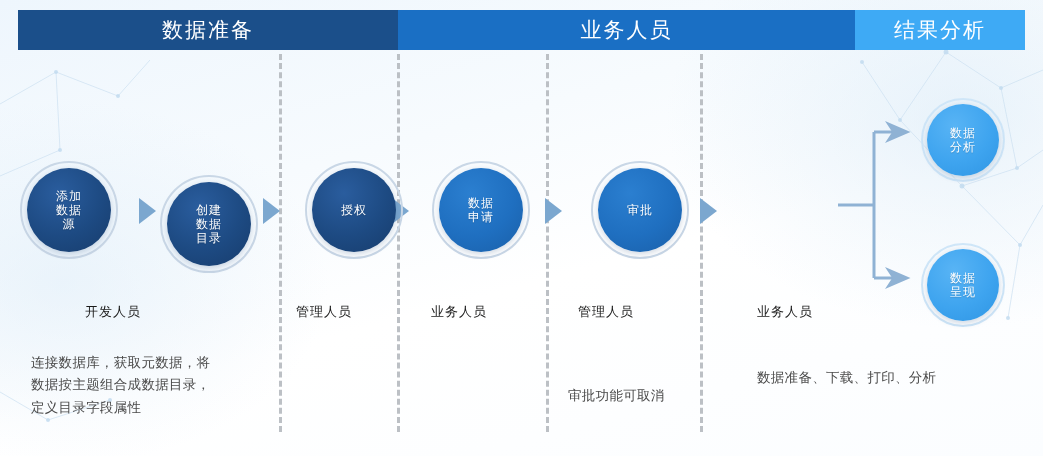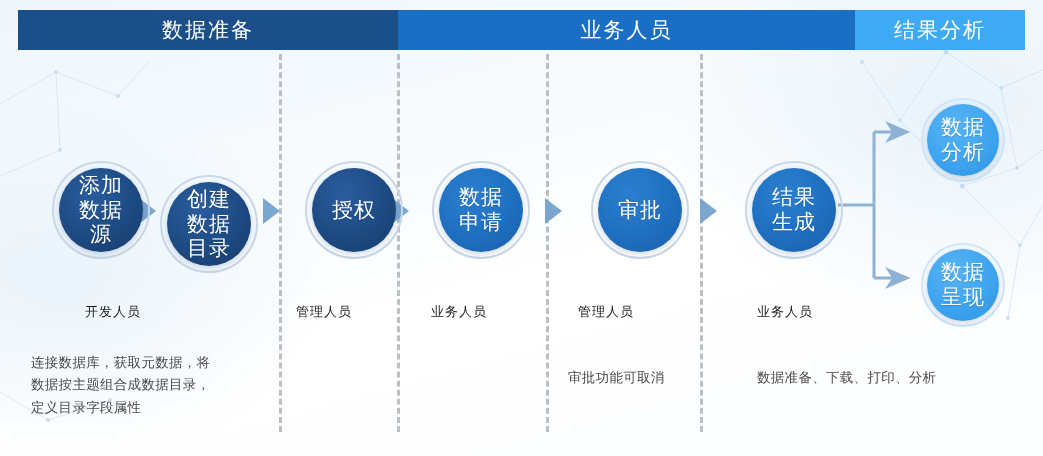--- a/index.html
+++ b/index.html
@@ -81,21 +81,21 @@
     background: transparent;
   }
   .node .disc {
     position: absolute;
     border-radius: 50%;
     box-shadow: 0 2px 6px rgba(30,70,120,0.22);
   }
   .node .lbl {
     position: relative;
     z-index: 3;
-    font-size: 21px;
+    font-size: 12px;
     letter-spacing: 1px;
     text-shadow: 0 1px 1px rgba(0,0,0,0.18);
   }
   .node .lbl span { display: block; }
 
   
   .node.big   { width: 98px;  height: 98px; }
   .node.small { width: 84px;  height: 84px; }
 
   .node.big .disc   { inset: 7px; }
@@ -212,21 +212,21 @@
       </marker>
     </defs>
     <g stroke="#8fb2d4" stroke-width="3" fill="none">
       <path d="M2 85 L38 85"></path>
       <path d="M38 12 L38 158"></path>
       <path d="M38 12 L70 12" marker-end="url(#ah)"></path>
       <path d="M38 158 L70 158" marker-end="url(#ah)"></path>
     </g>
   </svg>
 
-  <div class="node big c-navy" style="left:52px; top:161px">
+  <div class="node big c-navy" style="left:20px; top:161px">
     <div class="ring"></div>
     <div class="disc"></div>
     <div class="lbl">
       <span>添加</span>
       <span>数据</span>
       <span>源</span>
     </div>
   </div>
 
   <div class="node big c-navy" style="left:160px; top:175px">
@@ -257,28 +257,20 @@
   </div>
 
   <div class="node big c-blue" style="left:591px; top:161px">
     <div class="ring"></div>
     <div class="disc"></div>
     <div class="lbl">
       <span>审批</span>
     </div>
   </div>
 
-  <div class="node big c-blue" style="left:745px; top:161px">
-    <div class="ring"></div>
-    <div class="disc"></div>
-    <div class="lbl">
-      <span>结果</span>
-      <span>生成</span>
-    </div>
-  </div>
 
   <div class="node small c-light" style="left:921px; top:98px">
     <div class="ring"></div>
     <div class="disc"></div>
     <div class="lbl">
       <span>数据</span>
       <span>分析</span>
     </div>
   </div>
 
@@ -293,16 +285,16 @@
 
   <div class="role" style="left:85px;  top:303px">开发人员</div>
   <div class="role" style="left:296px; top:303px">管理人员</div>
   <div class="role" style="left:431px; top:303px">业务人员</div>
   <div class="role" style="left:578px; top:303px">管理人员</div>
   <div class="role" style="left:757px; top:303px">业务人员</div>
 
   <div class="desc" style="left:31px; top:352px; width:250px">连接数据库，获取元数据，将
 数据按主题组合成数据目录，
 定义目录字段属性</div>
-  <div class="desc" style="left:568px; top:367px; width:150px">审批功能可取消</div>
+  <div class="desc" style="left:568px; top:385px; width:150px">审批功能可取消</div>
   <div class="desc" style="left:757px; top:367px; width:240px">数据准备、下载、打印、分析</div>
 
 </div>
 
 </body></html>

